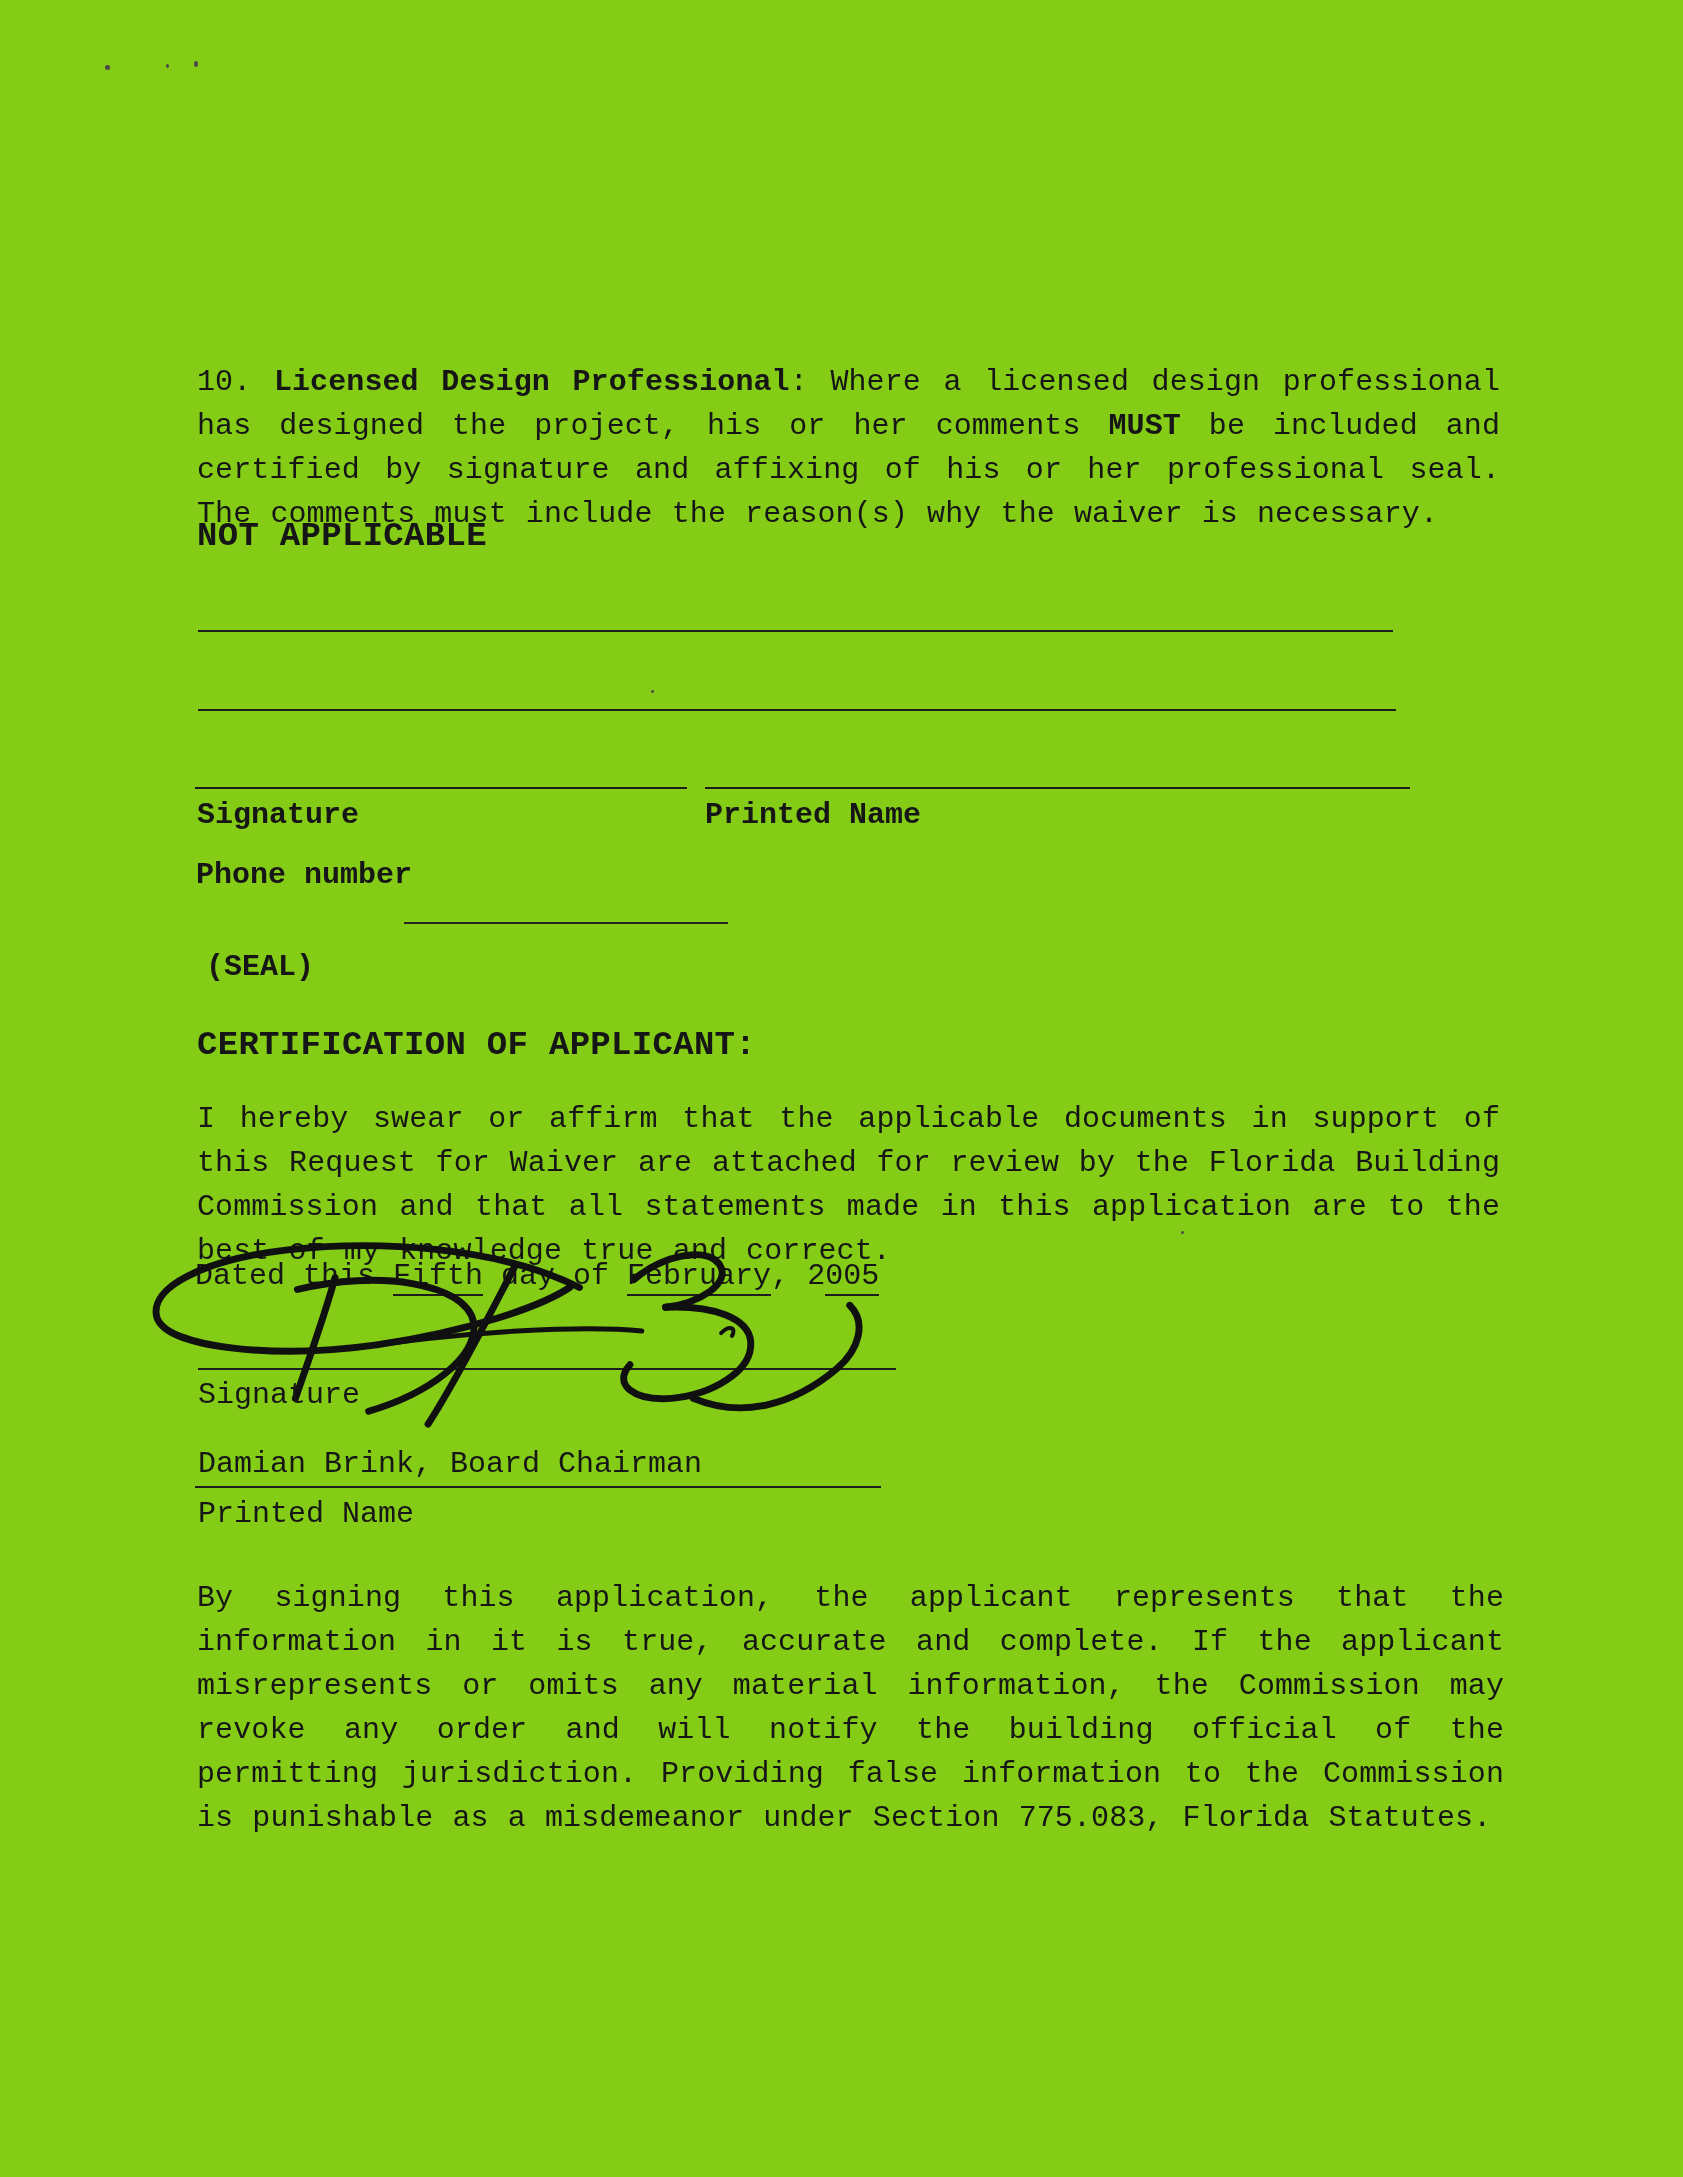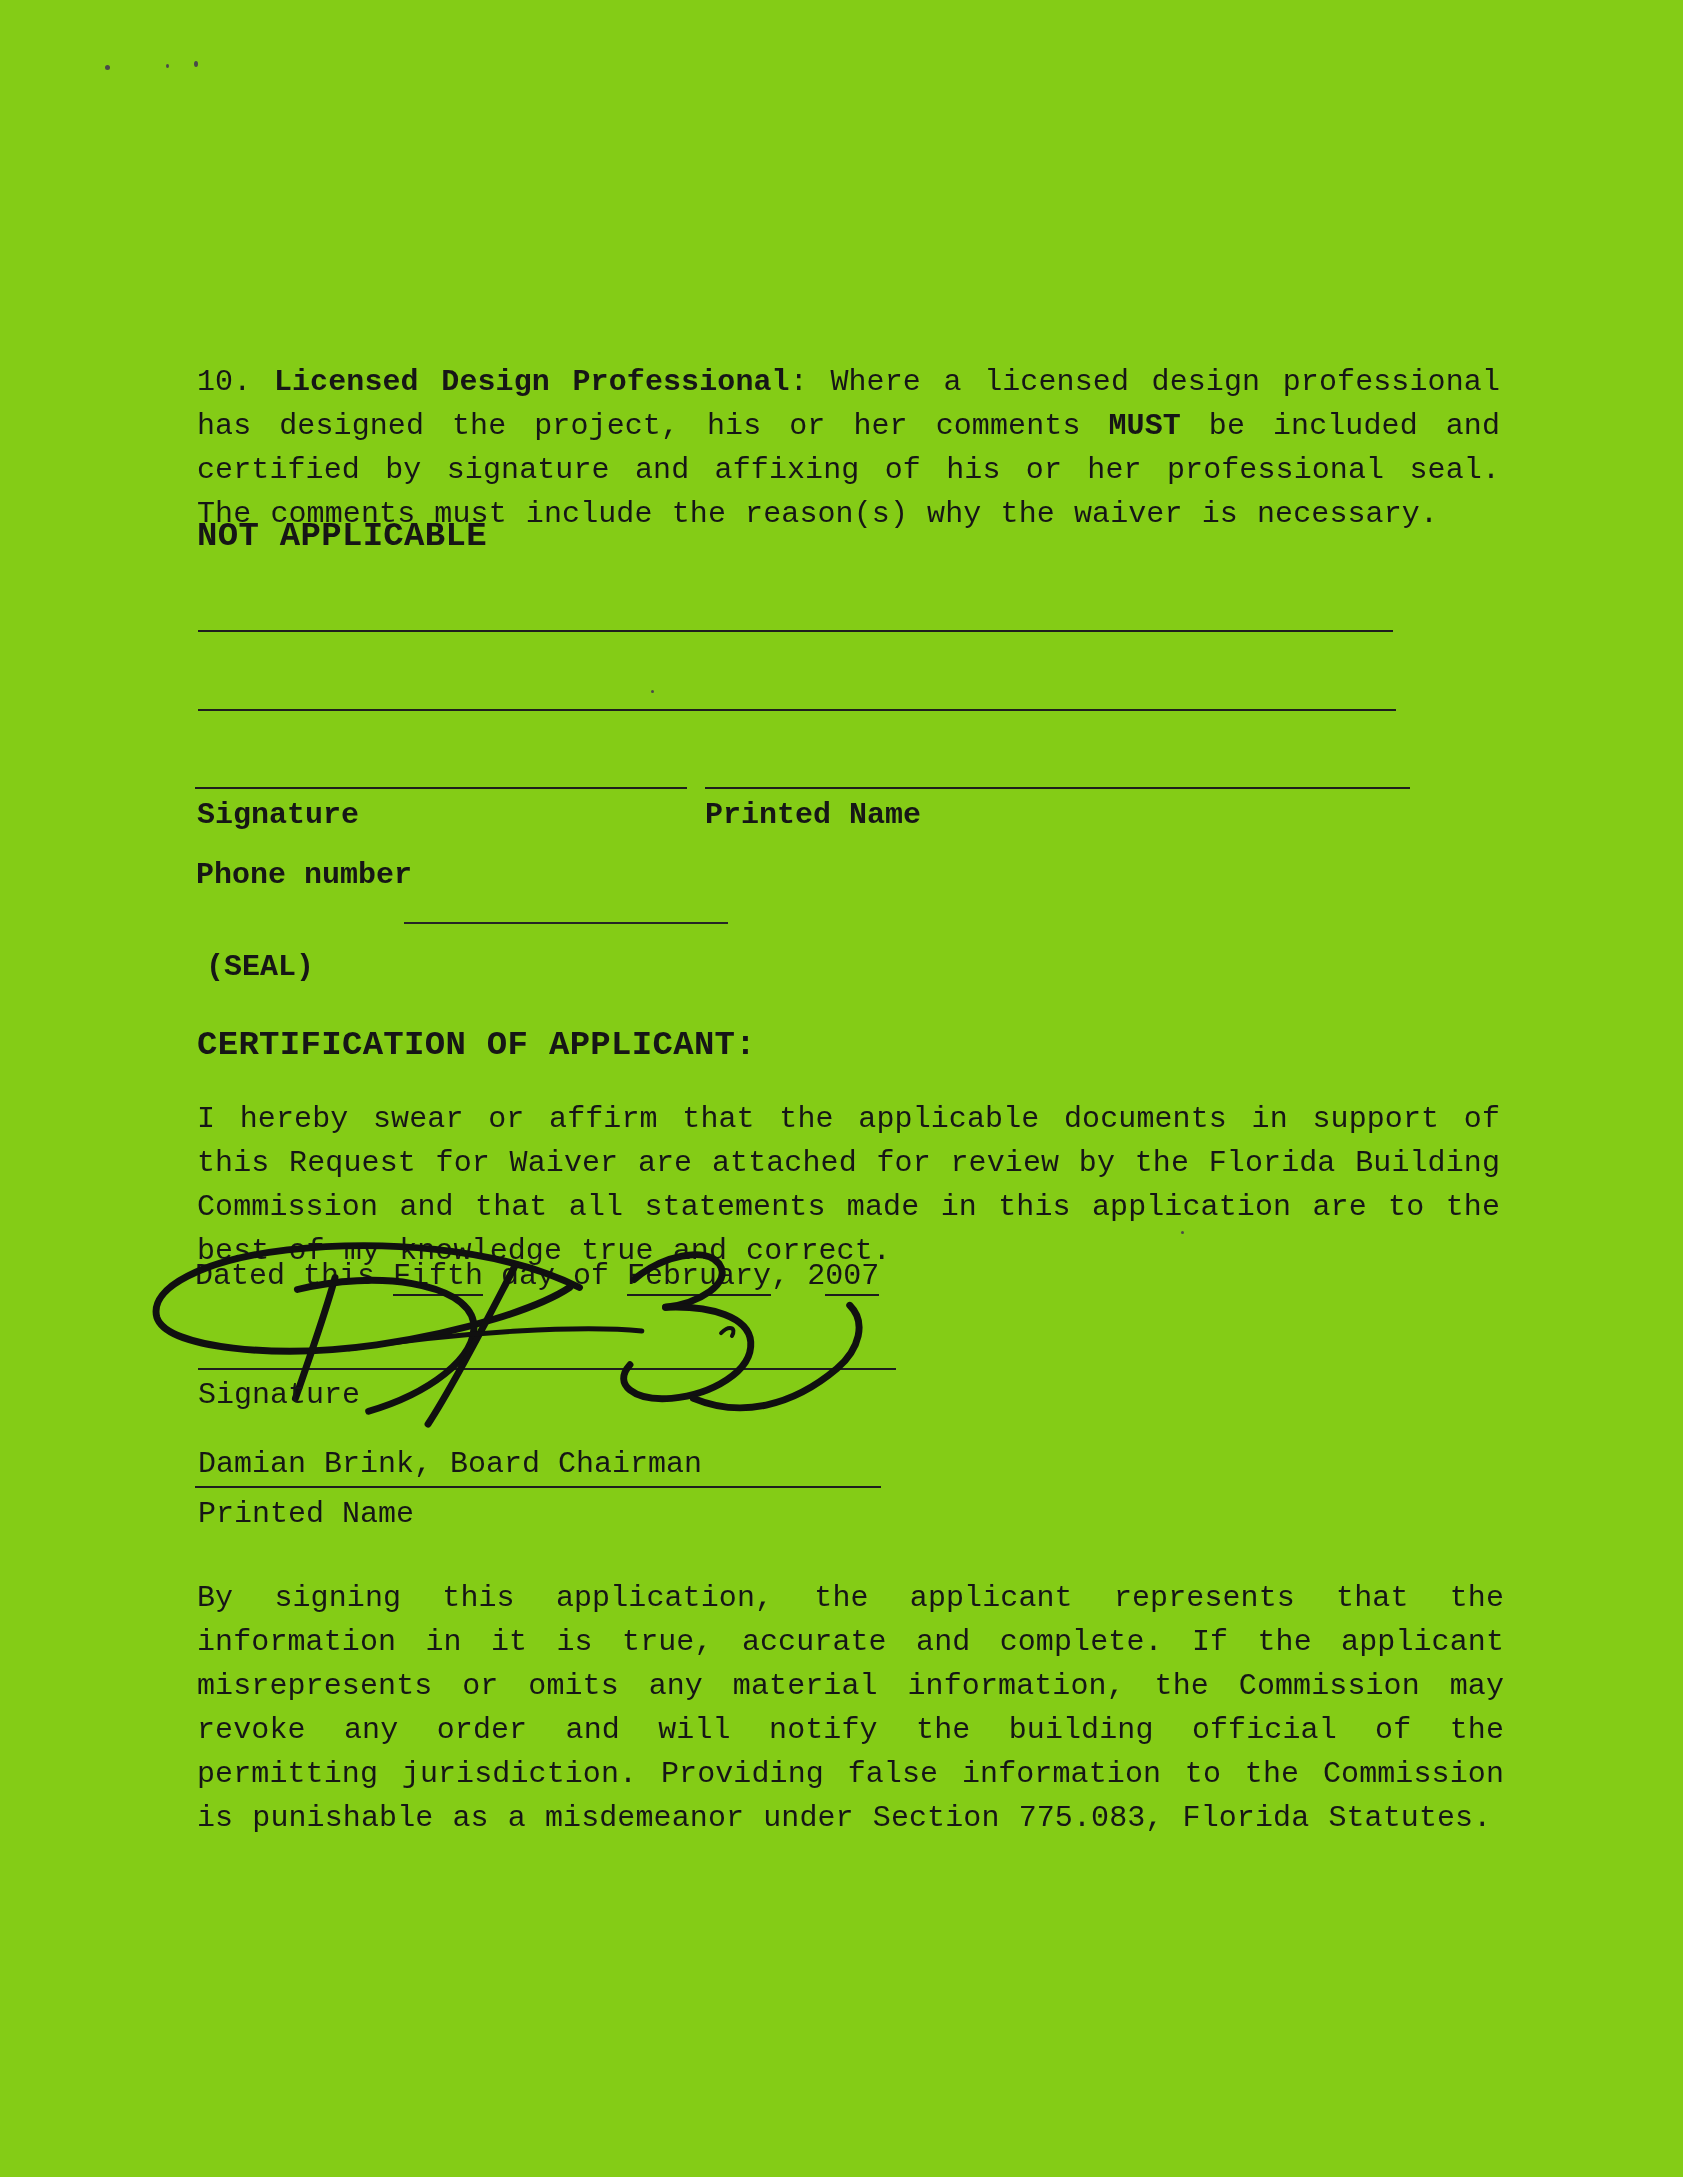--- a/index.html
+++ b/index.html
@@ -58,21 +58,21 @@
 
   <div class="abs label b" style="left:196px;top:858px;">Phone number</div>
   <div class="rule thin" style="left:404px;top:922px;width:324px;"></div>
 
   <div class="abs label b" style="left:206px;top:950px;">(SEAL)</div>
 
   <div class="abs para" style="left:197px;top:1097px;width:1303px;">I hereby swear or affirm that the applicable documents in support of this Request for Waiver are attached for review by the Florida Building Commission and that all statements made in this application are to the best of my knowledge true and correct.</div>
 
   <div class="abs heading" style="left:197px;top:1026px;">CERTIFICATION OF APPLICANT:</div>
 
-  <div class="abs label" style="left:195px;top:1259px;"><span>Dated this </span><span class="u">Fifth</span><span> day of </span><span class="u">February</span><span>, 2</span><span class="u">007</span></div>
+  <div class="abs label" style="left:195px;top:1259px;"><span>Dated this </span><span class="u">Fifth</span><span> day of </span><span class="u">February</span><span>, 2</span><span class="u">005</span></div>
 
   <div class="rule" style="left:198px;top:1368px;width:698px;"></div>
 
   <svg class="sig-svg" width="782" height="198" viewBox="140 1250 790 200">
     <g fill="none" stroke="#101010" stroke-width="7" stroke-linecap="round" stroke-linejoin="round">
       <path d="M 585 1300
                C 500 1258, 380 1252, 290 1262
                C 205 1272, 150 1300, 158 1330
                C 168 1362, 280 1372, 380 1358
                C 470 1345, 545 1320, 575 1300"></path>

